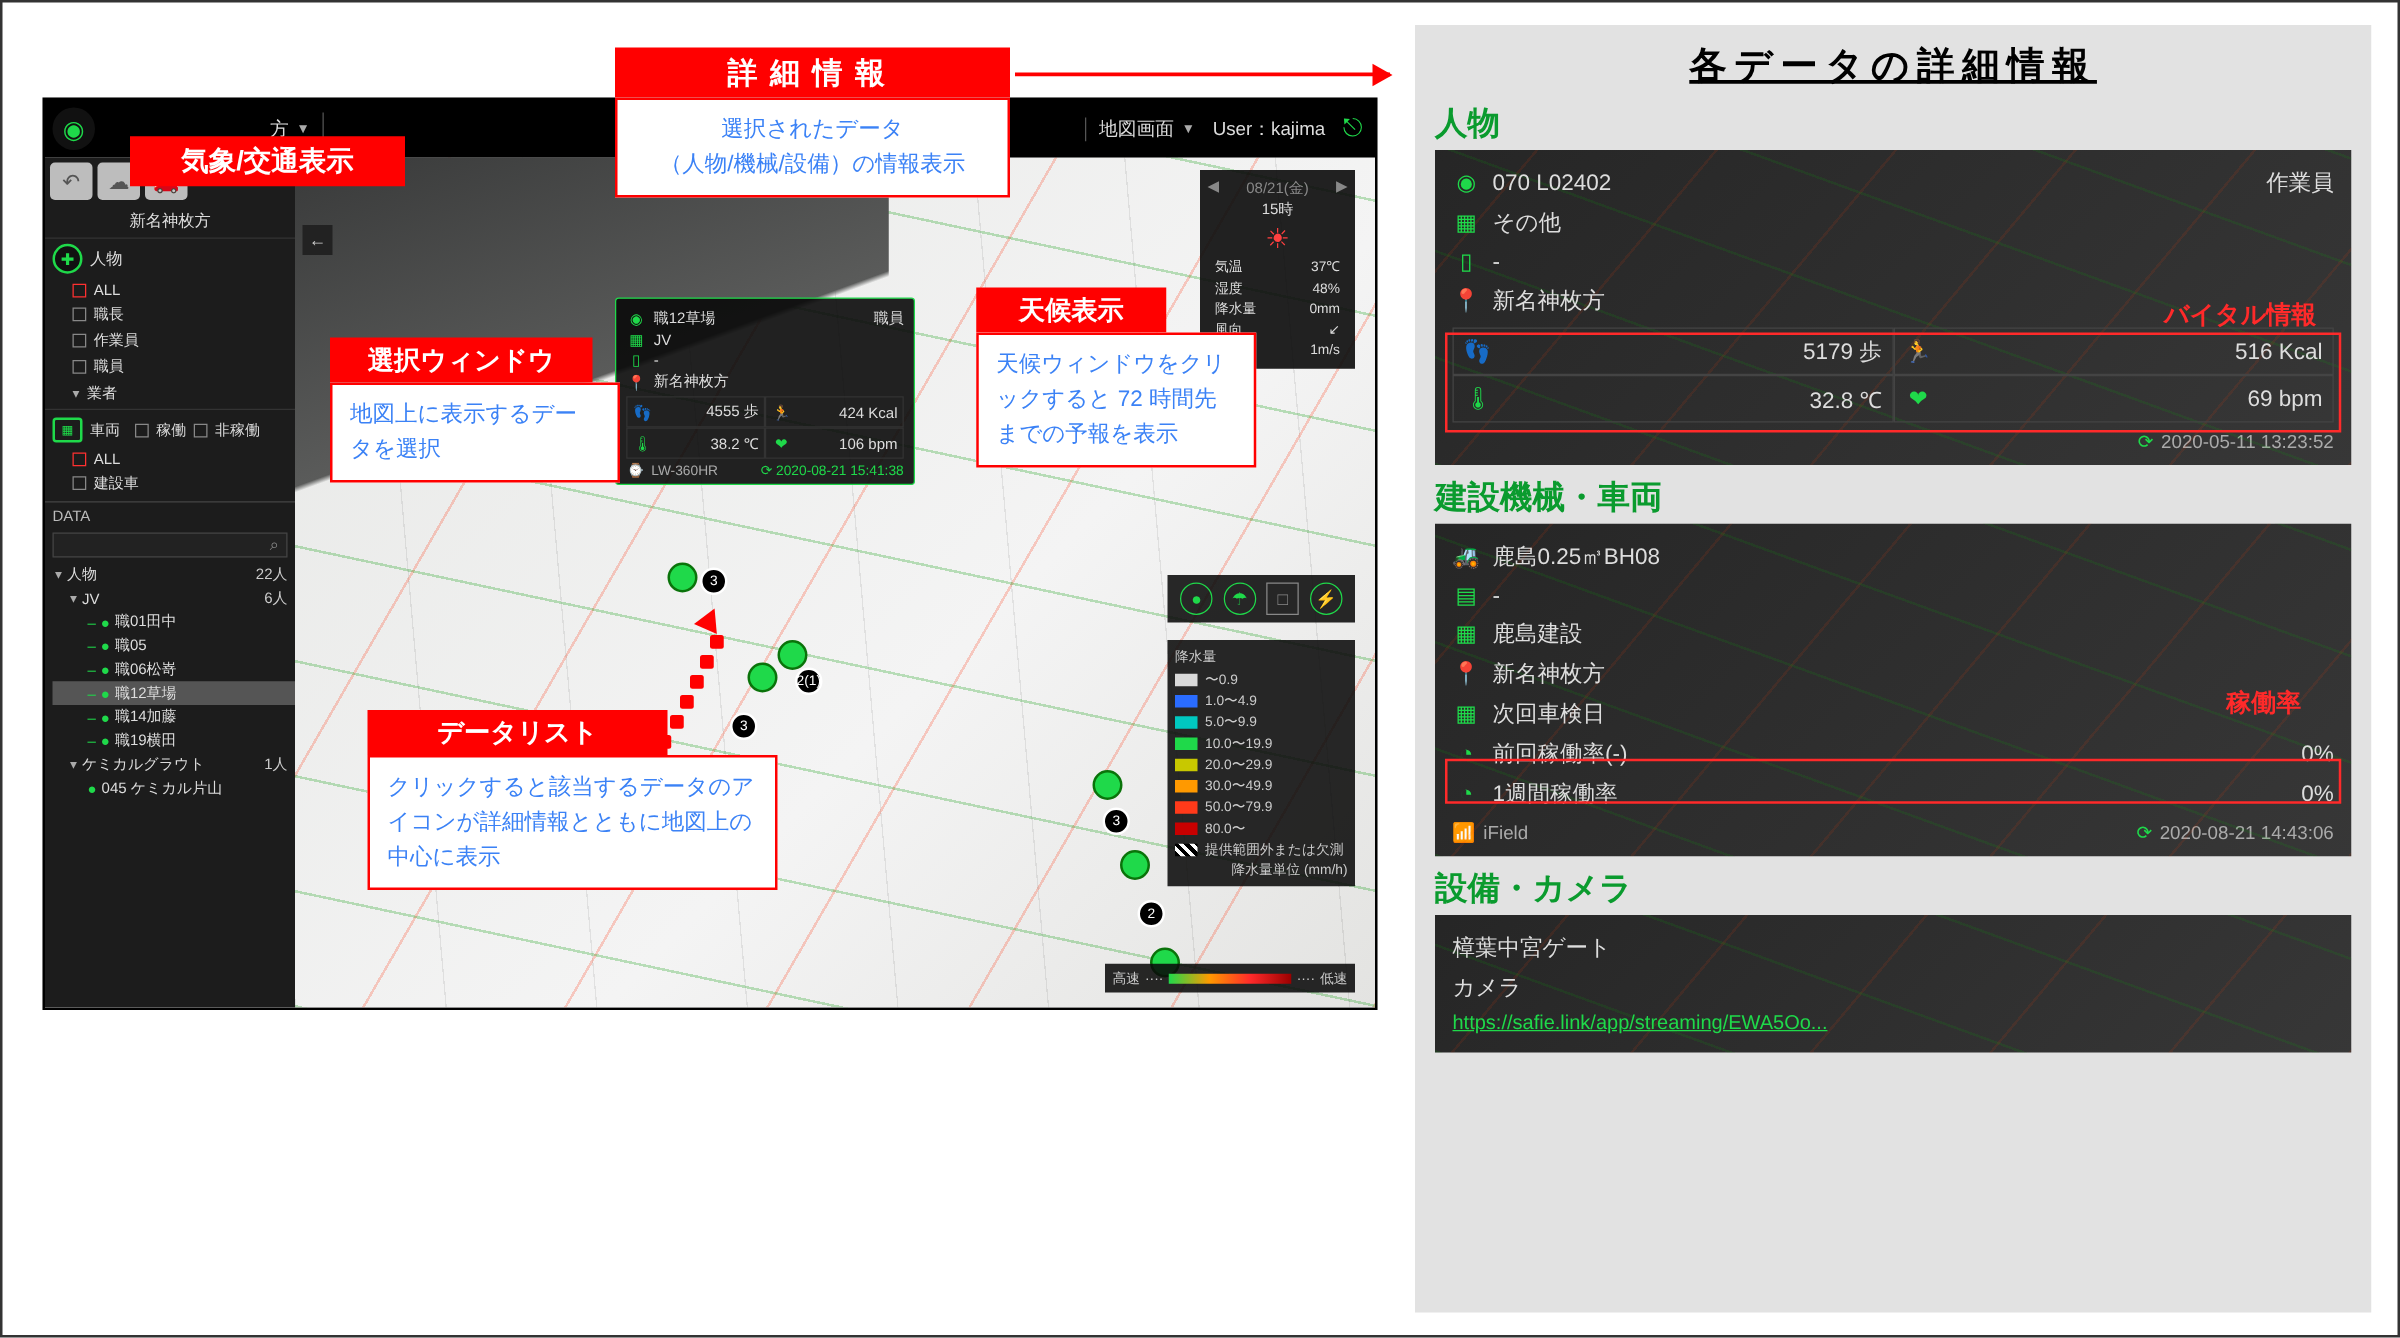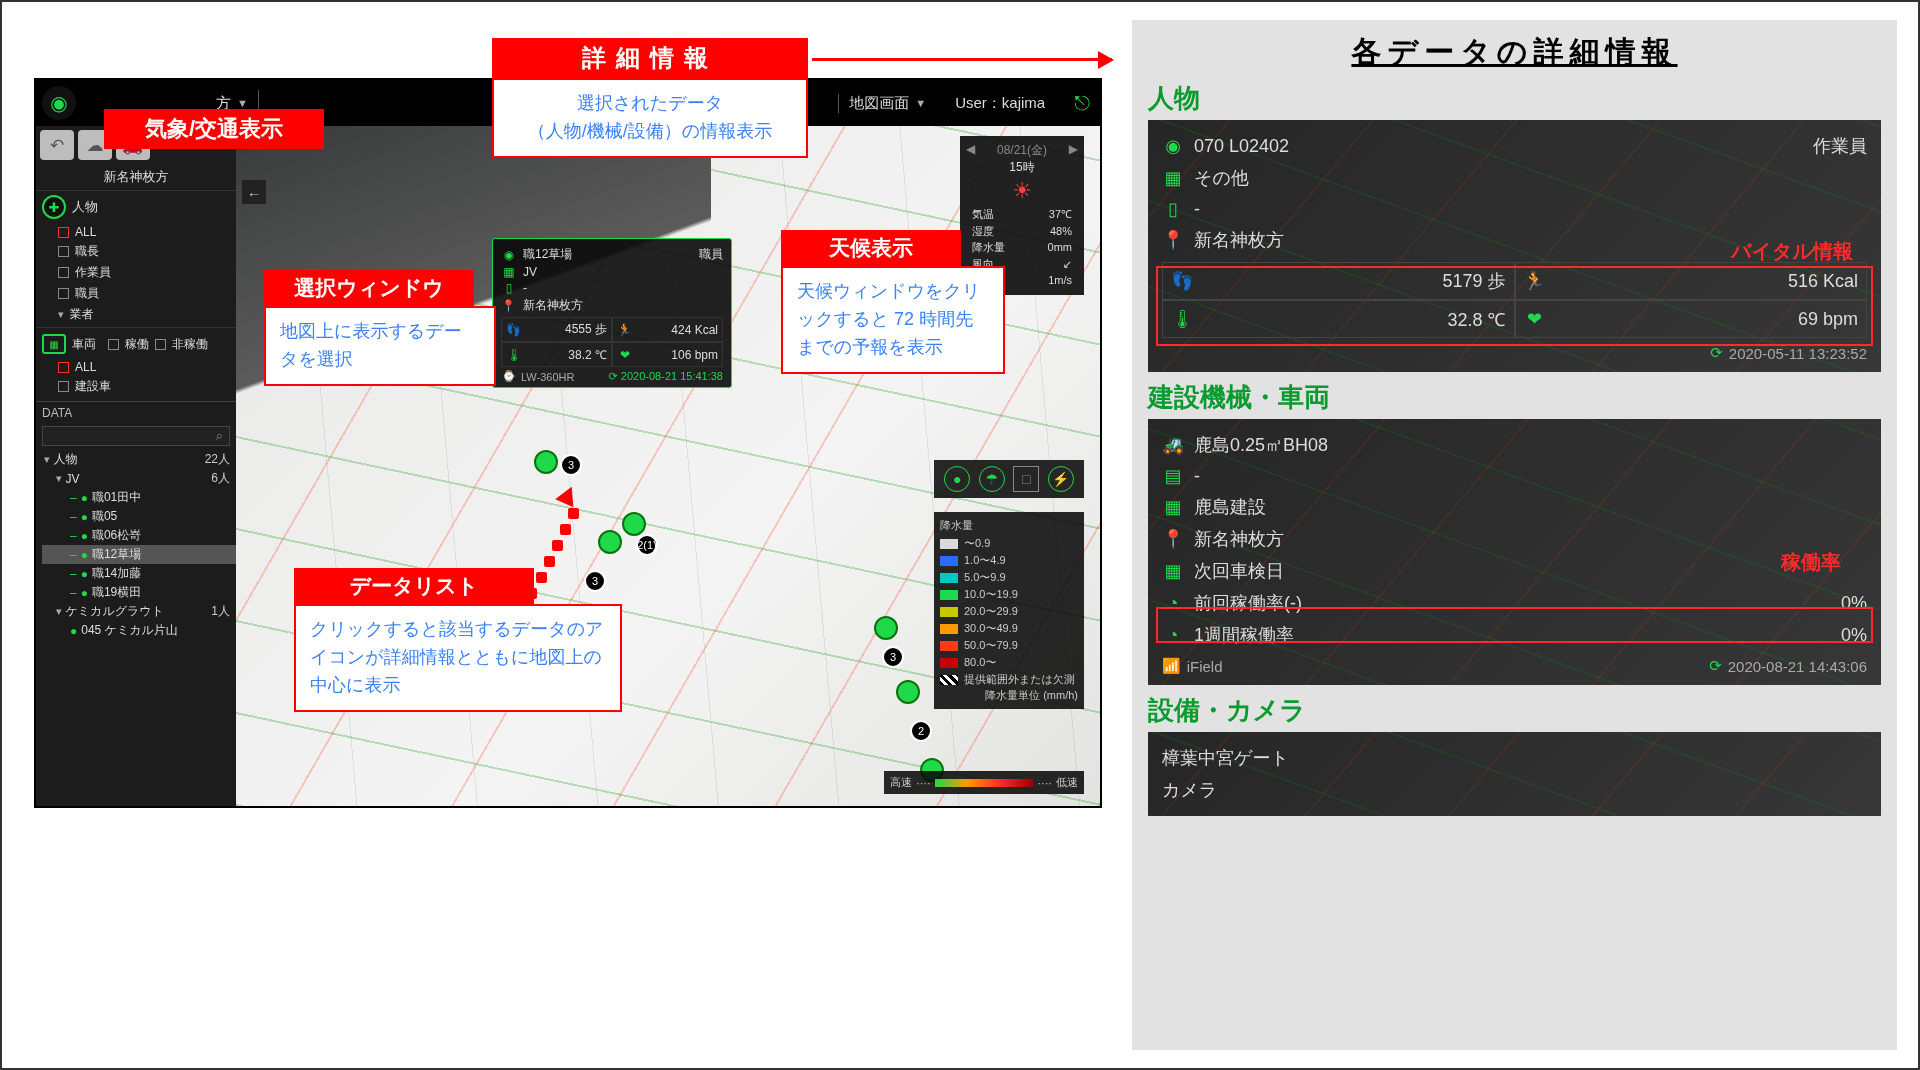--- a/index.html
+++ b/index.html
@@ -14,21 +14,21 @@
      repeating-linear-gradient(12deg, rgba(0,150,0,.25) 0 2px, transparent 2px 90px),
      repeating-linear-gradient(-60deg, rgba(255,40,0,.22) 0 2px, transparent 2px 140px),
      repeating-linear-gradient(85deg, rgba(0,0,0,.08) 0 1px, transparent 1px 120px); }
   .dark-tri { position:absolute; left:0; top:0; width:55%; height:45%; background:linear-gradient(160deg,#393a3a 0%,#5a5b5a 55%,transparent 56%); }
 
   
   .topbar { position: relative; height: 46px; background: #000; display: flex; align-items: center; color: #ddd; font-size: 15px; z-index: 5; }
   .logo { width: 34px; height: 34px; margin-left: 6px; background:#111; border-radius:50%; display:flex; align-items:center; justify-content:center; color:#1fd94a; font-size:20px; }
   .top-dd { margin-left: 130px; display:flex; align-items:center; gap:6px; padding:4px 10px; border-right:1px solid #555; }
   .chev { font-size:11px; color:#aaa; }
-  .top-right { margin-left:auto; display:flex; align-items:center; gap:29px; padding-right:10px; }
+  .top-right { margin-left:auto; display:flex; align-items:center; gap:14px; padding-right:10px; }
   .top-dd2 { display:flex; align-items:center; gap:6px; border-left:1px solid #555; padding-left:10px; }
   .exit { color:#1fd94a; font-size:20px; }
 
   
   .side { position:absolute; left:0; top:46px; bottom:0; width:200px; background:rgba(17,17,17,.95); color:#ddd; font-size:13px; z-index:4; display:flex; flex-direction:column; }
   .tool-row { display:flex; gap:4px; padding:4px; }
   .tool-btn { width:34px; height:30px; background:#6b6b6b; border-radius:4px; display:flex; align-items:center; justify-content:center; color:#666; font-size:17px; }
   .tool-btn.light { background:#bdbdbd; color:#555; }
   .site-name { text-align:center; padding:4px 0; border-bottom:1px solid #333; position:relative; }
   .cat { display:flex; align-items:center; gap:6px; padding:4px 6px; }
@@ -401,21 +401,21 @@
 
 <div class="callout-label" style="left:102px; top:107px; width:220px; height:40px; font-size:22px">気象/交通表示</div>
 
 <div class="callout-label" style="left:262px; top:268px; width:210px; height:36px; font-size:21px">選択ウィンドウ</div>
 <div class="callout-box" style="left:262px; top:304px; width:232px">地図上に表示するデータを選択</div>
 
 <div class="callout-label" style="left:490px; top:36px; width:316px; height:40px; font-size:24px; letter-spacing:10px">詳細情報</div>
 <div class="callout-box" style="left:490px; top:76px; width:316px; text-align:center; white-space:pre-line">選択されたデータ
 （人物/機械/設備）の情報表示</div>
 
-<div class="callout-label" style="left:779px; top:228px; width:180px; height:36px; font-size:21px">天候表示</div>
+<div class="callout-label" style="left:779px; top:228px; width:152px; height:36px; font-size:21px">天候表示</div>
 <div class="callout-box" style="left:779px; top:264px; width:224px">天候ウィンドウをクリックすると 72 時間先までの予報を表示</div>
 
 <div class="callout-label" style="left:292px; top:566px; width:240px; height:36px; font-size:21px">データリスト</div>
 <div class="callout-box" style="left:292px; top:602px; width:328px">クリックすると該当するデータのアイコンが詳細情報とともに地図上の中心に表示</div>
 
 <div class="arrow-line" style="left:810px; top:56px; width:300px"></div>
 
 <div class="rightcol">
   <div class="rc-title">各データの詳細情報</div>
 
@@ -511,14 +511,17 @@
   </div>
 
   <div class="rc-sec">設備・カメラ</div>
   <div class="card">
     <div class="row">
         <span>樟葉中宮ゲート</span>
       </div>
     <div class="row">
         <span>カメラ</span>
       </div>
+    <div class="row">
+        <a class="link">https://safie.link/app/streaming/EWA5Oo...</a>
+      </div>
   </div>
 </div>
 
 </body></html>

